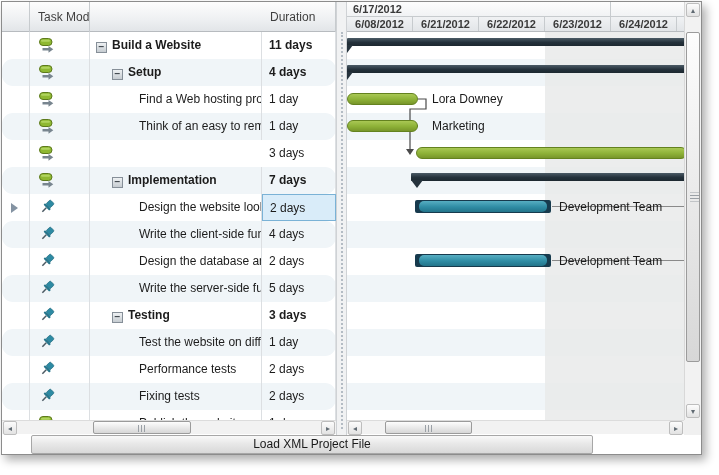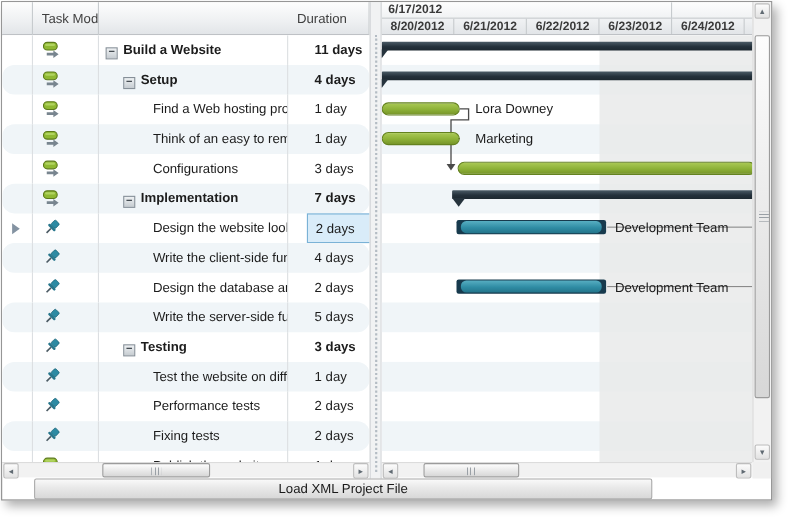--- a/index.html
+++ b/index.html
@@ -23,21 +23,21 @@
     color:#3a3a3a;font-size:11px;overflow:hidden;white-space:nowrap;font-weight:bold;}
   .week-cell{top:0;height:15px;line-height:15px;padding-left:6px;border-bottom:1px solid #c7cbce;}
   .day-cell{top:15px;height:15px;line-height:15px;text-align:center;}
   
   #table-body{position:absolute;left:0;top:30px;width:334px;height:388px;overflow:hidden;background:#fff;}
   .grid-row{position:absolute;left:0;width:334px;height:27px;border-radius:11px;}
   .stripe{background:#f0f5f8;}
   .cell{position:absolute;top:0;height:27px;box-sizing:border-box;overflow:hidden;}
   .v-line{border-right:1px solid #dcdfe2;}
   .name-cell{font-size:12px;color:#1c1c1c;line-height:27px;white-space:nowrap;}
-  .dur-cell{font-size:12px;color:#1c1c1c;line-height:27px;padding-left:7px;white-space:nowrap;margin-left:17px;}
+  .dur-cell{font-size:12px;color:#1c1c1c;line-height:27px;padding-left:7px;white-space:nowrap;}
   .bold{font-weight:bold;}
   .collapse-box{display:inline-block;width:11px;height:11px;margin-right:5px;vertical-align:-1px;
     background:linear-gradient(#eef1f3,#c6ccd1);border:1px solid #868f98;box-sizing:border-box;
     color:#3e454c;font-size:10px;font-weight:bold;line-height:8px;text-align:center;}
   .sel-dur{background:#d9ecf9;border:1px solid #7ab2d6;}
   .row-arrow{position:absolute;left:9px;top:9px;width:0;height:0;
     border-left:7px solid #8493a2;border-top:5px solid transparent;border-bottom:5px solid transparent;}
   
   #splitter{position:absolute;left:334px;top:0;width:11px;height:433px;background:#f1f2f3;
     border-left:1px solid #cfd2d5;border-right:1px solid #cfd2d5;box-sizing:border-box;}
@@ -80,21 +80,21 @@
 
   <div id="table-header" class="hdr-grad">
       <div class="th-cell" style="left: 0px; width: 28px;"></div>
       <div class="th-cell" style="left: 28px; width: 60px;">Task Mode</div>
       <div class="th-cell" style="left: 260px; width: 74px;">Duration</div>
     </div>
 
   <div id="timeline-header" class="hdr-grad">
       <div class="week-cell" style="left: 0px; width: 264px;">6/17/2012</div>
       <div class="week-cell" style="left: 264px; width: 74px;"></div>
-      <div class="day-cell" style="left: 0px; width: 66px;">8/20/2012</div>
+      <div class="day-cell" style="left: 0px; width: 66px;">6/08/2012</div>
       <div class="day-cell" style="left: 66px; width: 66px;">6/21/2012</div>
       <div class="day-cell" style="left: 132px; width: 66px;">6/22/2012</div>
       <div class="day-cell" style="left: 198px; width: 66px;">6/23/2012</div>
       <div class="day-cell" style="left: 264px; width: 66px;">6/24/2012</div>
     </div>
 
   <div id="table-body">
       <div class="grid-row" style="top: 0px;">
         <div class="cell v-line" style="left: 0px; width: 28px;"></div>
         <div class="cell v-line" style="left: 28px; width: 60px; padding-left: 9px; padding-top: 5px;"><svg width="17" height="17" viewBox="0 0 17 17">
@@ -135,21 +135,20 @@
         <div class="cell v-line name-cell" style="left: 88px; width: 172px; padding-left: 49px;"><span>Think of an easy to reme</span></div>
         <div class="cell v-line dur-cell" style="left: 260px; width: 74px;">1 day</div>
       </div>
       <div class="grid-row" style="top: 108px;">
         <div class="cell v-line" style="left: 0px; width: 28px;"></div>
         <div class="cell v-line" style="left: 28px; width: 60px; padding-left: 9px; padding-top: 5px;"><svg width="17" height="17" viewBox="0 0 17 17">
             <rect x="0.5" y="1.5" width="12.5" height="7" rx="3.5" fill="#8fb832" stroke="#5d7a1c"></rect>
             <rect x="2" y="2.8" width="9" height="2" rx="1" fill="#b9d96a" opacity="0.8"></rect>
             <path d="M3.5 11 L9.5 11 L9.5 8.9 L14.3 12.3 L9.5 15.7 L9.5 13.5 L3.5 13.5 Z" fill="#78858f"></path>
           </svg></div>
-        <div class="cell v-line name-cell" style="left: 88px; width: 172px; padding-left: 49px;"><span>Configurations</span></div>
         <div class="cell v-line dur-cell" style="left: 260px; width: 74px;">3 days</div>
       </div>
       <div class="grid-row stripe" style="top: 135px;">
         <div class="cell v-line" style="left: 0px; width: 28px;"></div>
         <div class="cell v-line" style="left: 28px; width: 60px; padding-left: 9px; padding-top: 5px;"><svg width="17" height="17" viewBox="0 0 17 17">
             <rect x="0.5" y="1.5" width="12.5" height="7" rx="3.5" fill="#8fb832" stroke="#5d7a1c"></rect>
             <rect x="2" y="2.8" width="9" height="2" rx="1" fill="#b9d96a" opacity="0.8"></rect>
             <path d="M3.5 11 L9.5 11 L9.5 8.9 L14.3 12.3 L9.5 15.7 L9.5 13.5 L3.5 13.5 Z" fill="#78858f"></path>
           </svg></div>
         <div class="cell v-line name-cell bold" style="left: 88px; width: 172px; padding-left: 22px;"><span class="collapse-box">−</span><span>Implementation</span></div>

